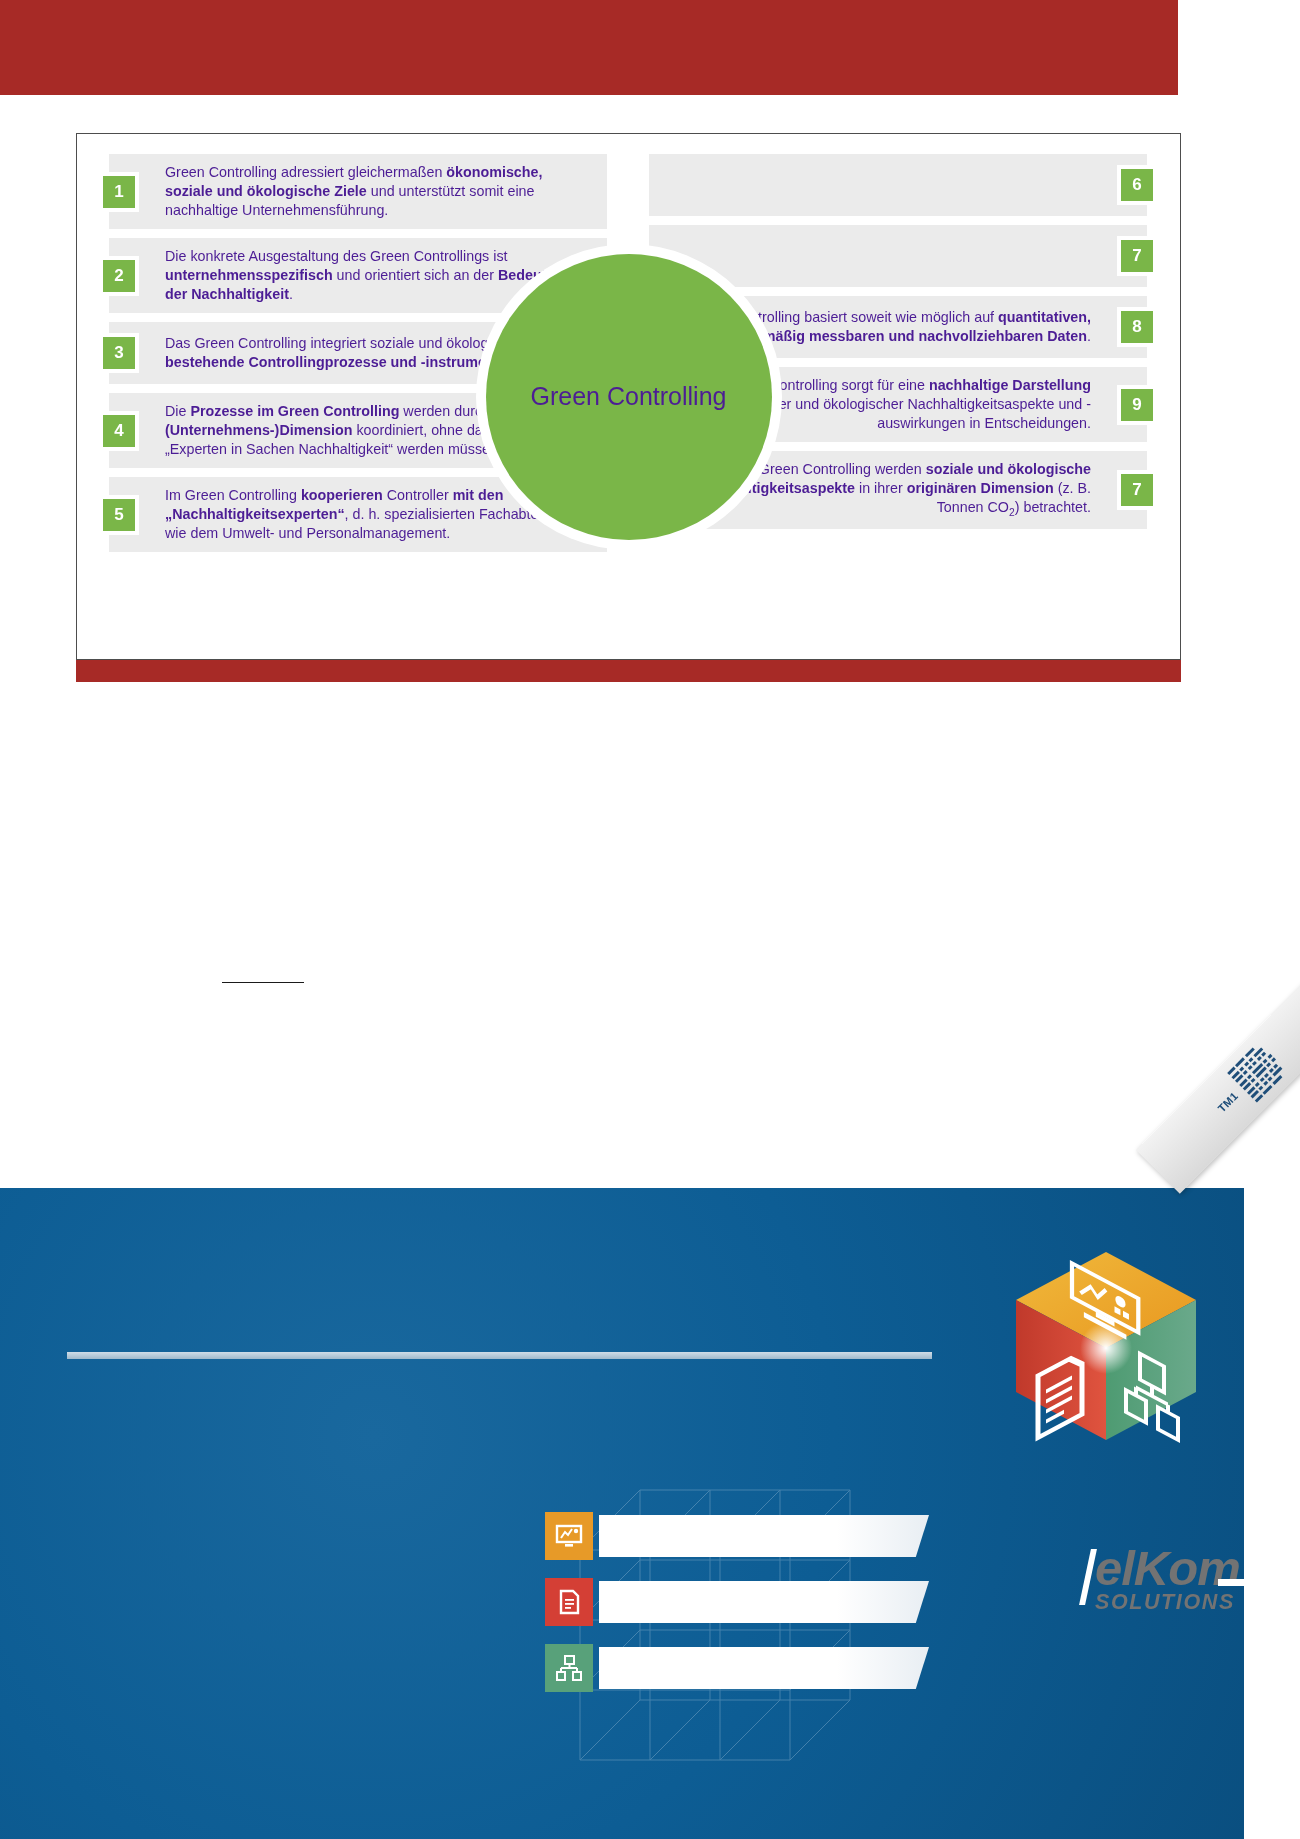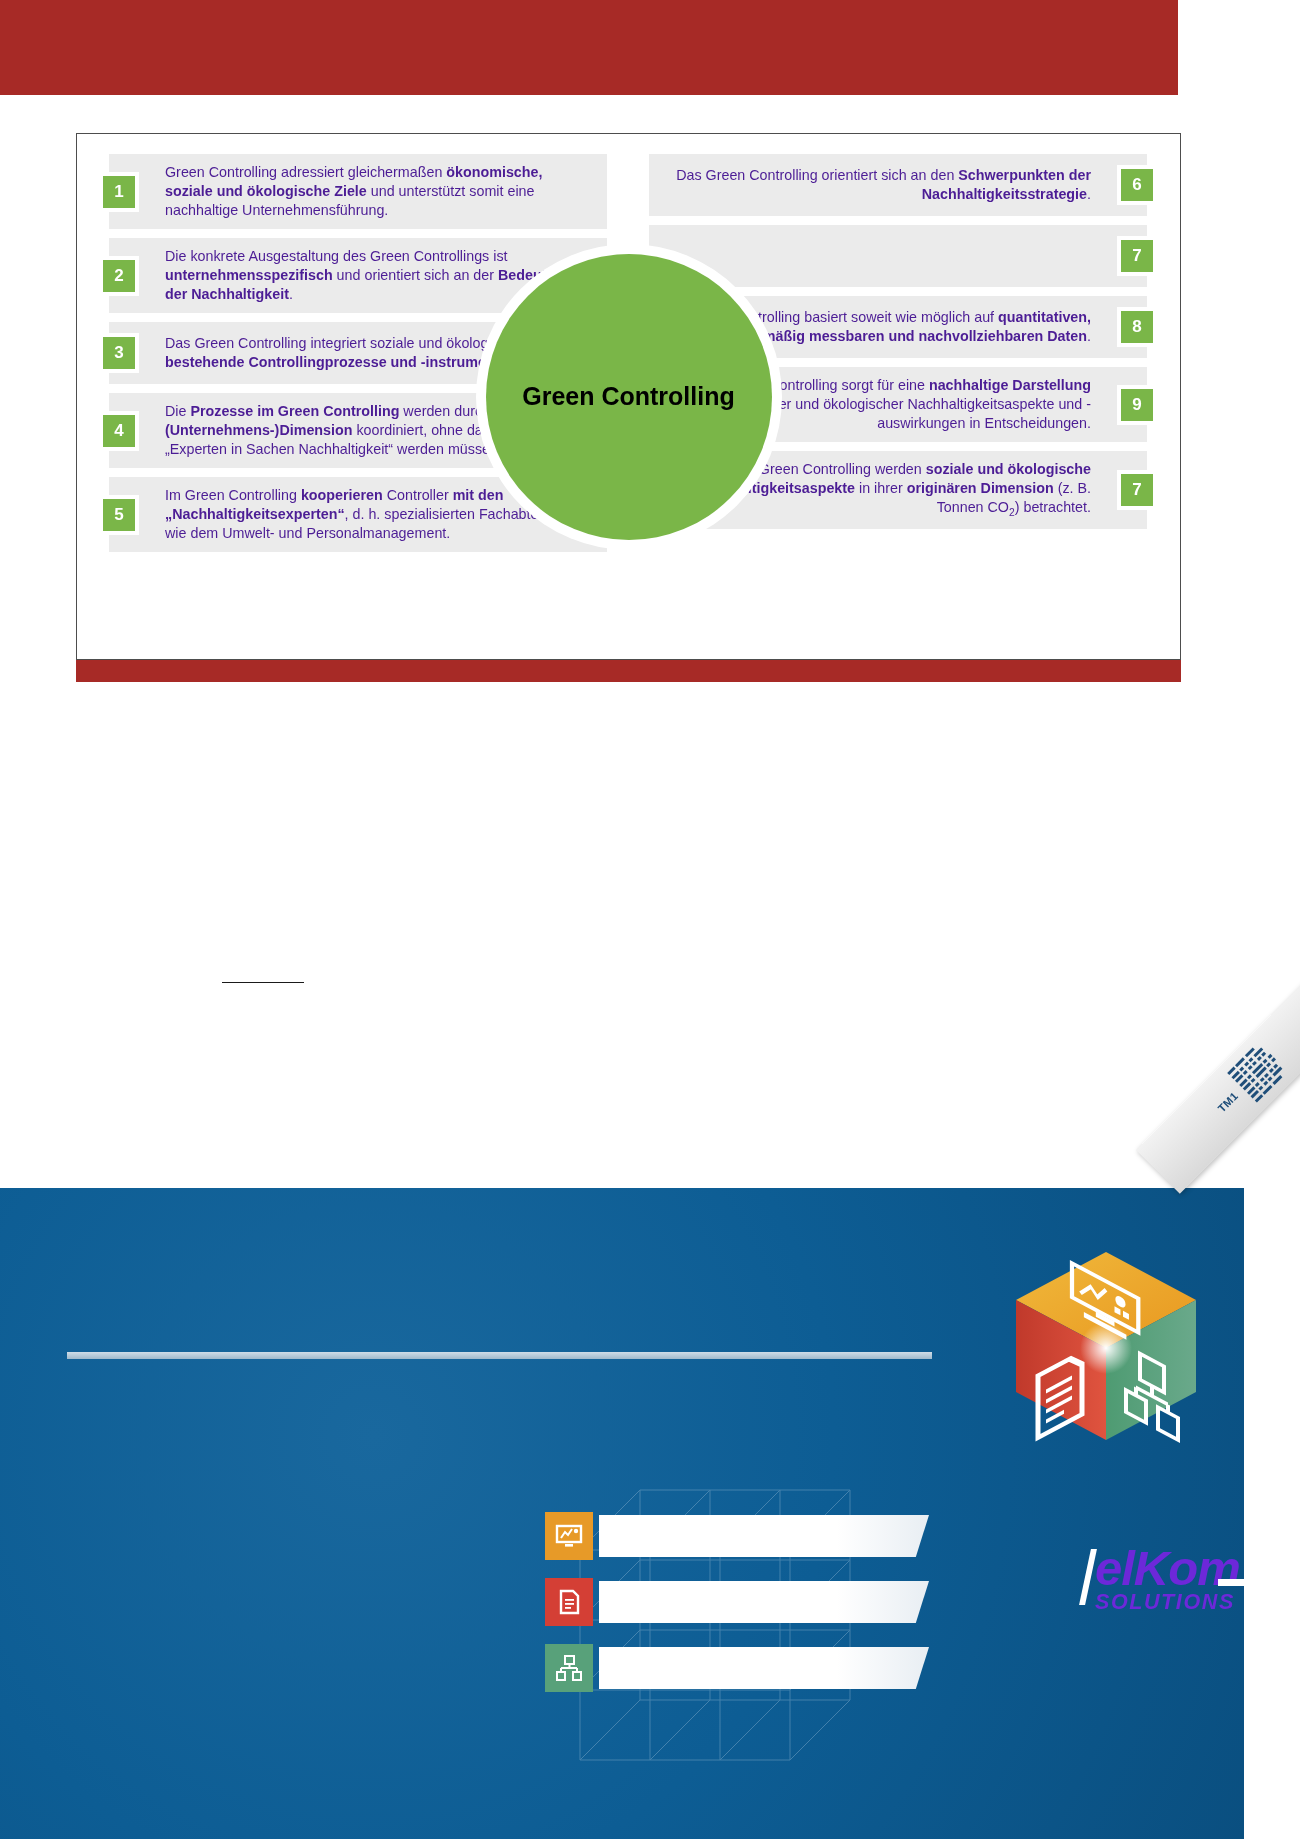--- a/index.html
+++ b/index.html
@@ -103,23 +103,23 @@
   }
   .circle{
     width:286px;height:286px;
     border-radius:50%;
     background:#7ab648;
     display:flex;
     align-items:center;
     justify-content:center;
   }
   .circle-label{
-    color:#000000;
+    color:#4c1d95;
     font-size:25px;
-    font-weight:bold;
+    font-weight:normal;
     text-align:right;
   }
 
   
   .rule-mark{
     position:absolute;
     left:222px;top:982px;
     width:82px;height:0;
     border-top:1.5px solid #1a1a1a;
   }
@@ -214,21 +214,21 @@
     width:330px;height:42px;
     background:linear-gradient(to right,#ffffff 0%,#ffffff 72%,#e8eef3 100%);
     margin-left:6px;
     clip-path:polygon(0 0,100% 0,96% 100%,0 100%);
   }
 
   
   .elkom{
     position:absolute;
     left:1095px;top:1545px;
-    color:#6d28d9;
+    color:#737373;
     text-align:left;
   }
   .elkom-word{
     font-size:49px;
     font-weight:bold;
     font-style:italic;
     letter-spacing:-1px;
     line-height:.95;
     position:relative;
     display:inline-block;
@@ -281,21 +281,20 @@
           <div class="txt"><span>Die </span><b>Prozesse im Green Controlling</b><span> werden durch die </span><b>(Unternehmens-)Dimension</b><span> koordiniert, ohne dass diese zu „Experten in Sachen Nachhaltigkeit“ werden müssen.</span></div>
         </div>
         <div class="item item-left">
           <div class="num num-left">5</div>
           <div class="txt"><span>Im Green Controlling </span><b>kooperieren</b><span> Controller </span><b>mit den „Nachhaltigkeitsexperten“</b><span>, d. h. spezialisierten Fachabteilungen wie dem Umwelt- und Personalmanagement.</span></div>
         </div>
       </div>
     <div class="col col-right" id="col-right">
         <div class="item item-right">
           <div class="num num-right">6</div>
-          <div class="txt"><span>Das Green Controlling orientiert sich an den </span><b>Schwerpunkten der Nachhaltigkeitsstrategie</b><span>.</span></div>
         </div>
         <div class="item item-right">
           <div class="num num-right">7</div>
         </div>
         <div class="item item-right">
           <div class="num num-right">8</div>
           <div class="txt"><span>Ein Green Controlling basiert soweit wie möglich auf </span><b>quantitativen, regelmäßig messbaren und nachvollziehbaren Daten</b><span>.</span></div>
         </div>
         <div class="item item-right">
           <div class="num num-right">9</div>

